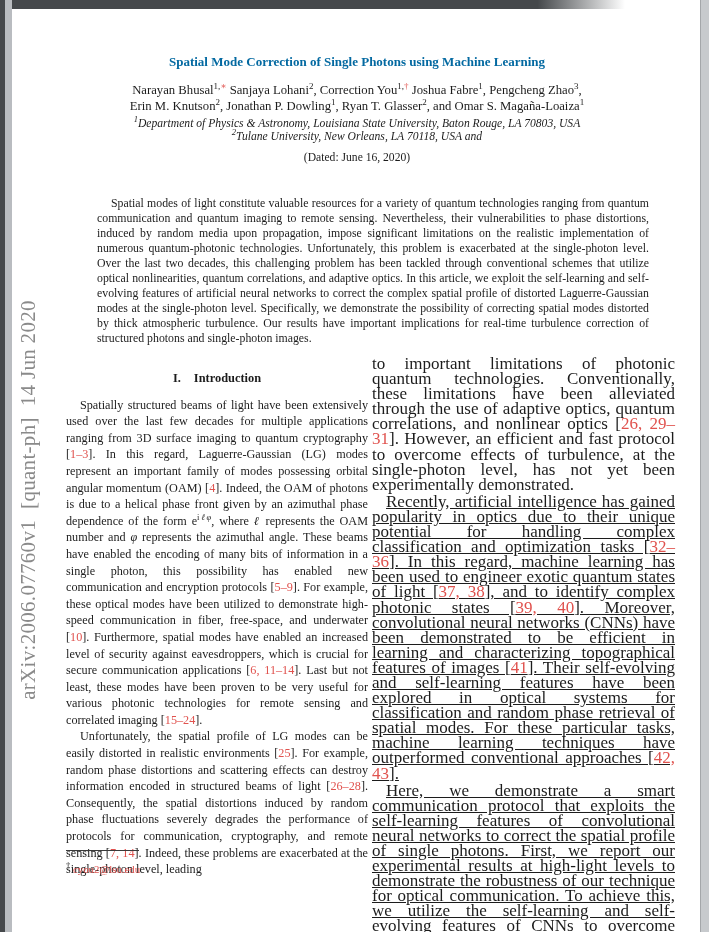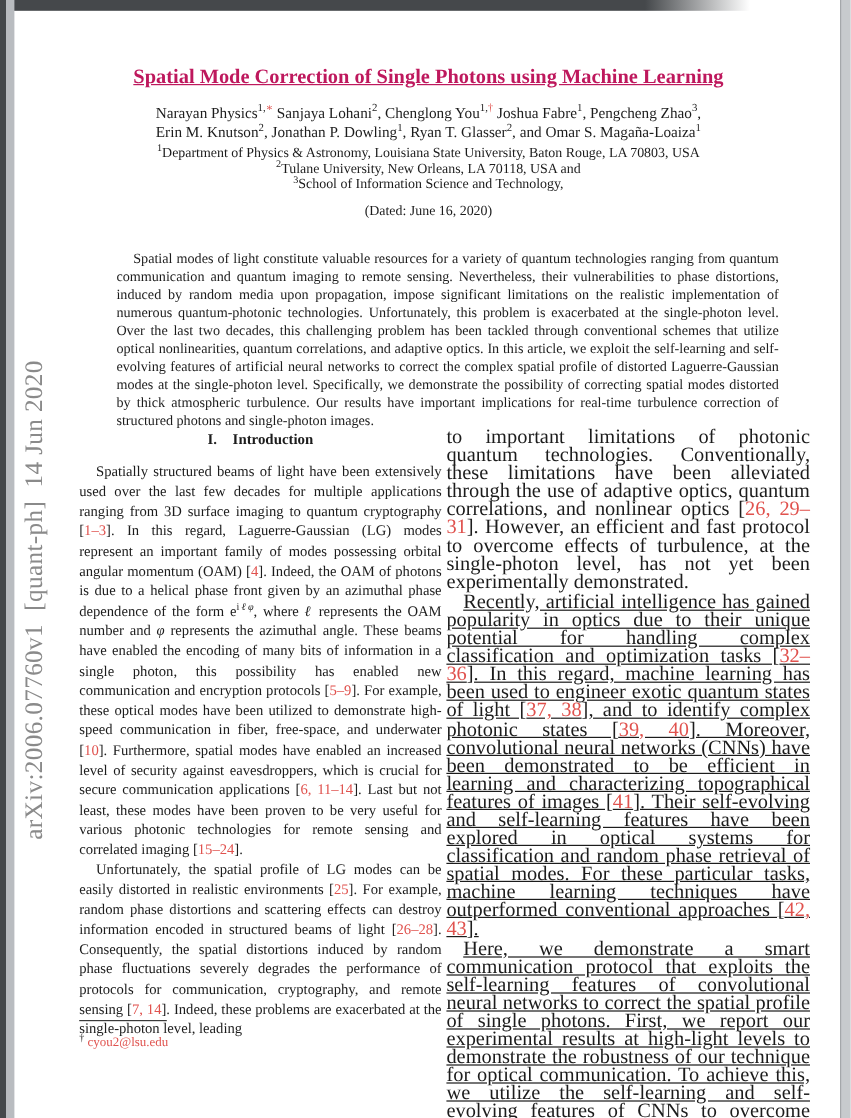--- a/index.html
+++ b/index.html
@@ -18,37 +18,37 @@
 
   
   .arxiv-banner{
     position:absolute;left:-240px;top:486px;width:540px;height:28px;
     transform:rotate(-90deg);
     text-align:center;color:#8a8a8a;font-size:21px;white-space:pre;
     letter-spacing:0.3px;
   }
 
   .head-block{position:absolute;left:12px;top:54px;width:690px;text-align:center;}
-  .paper-title{font-size:17px;font-weight:bold;color:#be185d;text-decoration:underline;}
+  .paper-title{font-size:13px;font-weight:bold;color:#0369a1;}
   .authors{margin-top:13px;font-size:12.7px;line-height:15.5px;}
   .authors sup{font-size:9px;}
-  .affils{margin-top:3px;font-size:11.6px;line-height:13.2px;}
+  .affils{margin-top:3px;font-style:italic;font-size:11.6px;line-height:13.2px;}
   .affils sup{font-size:8.5px;}
   .dated{margin-top:8px;font-size:11.6px;}
 
   .abstract{
-    position:absolute;left:97px;top:208px;width:552px;
+    position:absolute;left:97px;top:196px;width:552px;
     font-size:11.8px;line-height:15px;text-align:justify;
   }
   .abstract .para{text-indent:14px;}
 
   .col{position:absolute;top:356px;text-align:justify;}
   .col-left{left:66px;width:302px;font-size:12.2px;line-height:16.6px;}
   .col-right{left:372px;width:303px;font-size:17px;line-height:15.1px;}
-  .section-heading{text-align:center;font-weight:bold;font-size:12.4px;margin:2px 0 10px 0;}
+  .section-heading{text-align:center;font-weight:bold;font-size:12.4px;margin:14px 0 10px 0;}
   .section-heading .secnum{margin-right:13px;}
   .col p{margin:0;padding:0;}
   .col p.indent{text-indent:14px;}
   .col-right p + p{margin-top:2px;text-decoration:underline;}
   sup{line-height:0;}
   .col sup{font-size:8.5px;}
 
   .cite{color:#e0524e;}
   .red{color:#e0524e;}
 
@@ -63,27 +63,26 @@
 <div class="edge-top"></div>
 <div class="edge-left-dark"></div>
 <div class="edge-left-light"></div>
 <div class="edge-right-light"></div>
 
 <div class="arxiv-banner">arXiv:2006.07760v1  [quant-ph]  14 Jun 2020</div>
 
 <div class="head-block">
   <div class="paper-title">Spatial Mode Correction of Single Photons using Machine Learning</div>
   <div class="authors" id="authors">
-      <div><span>Narayan Physics</span><sup>1,</sup><sup class="red">∗</sup><span> Sanjaya Lohani</span><sup>2</sup><span>, Chenglong You</span><sup>1,</sup><sup class="red">†</sup><span> Joshua Fabre</span><sup>1</sup><span>, Pengcheng Zhao</span><sup>3</sup><span>,</span></div>
+      <div><span>Narayan Bhusal</span><sup>1,</sup><sup class="red">∗</sup><span> Sanjaya Lohani</span><sup>2</sup><span>, Correction You</span><sup>1,</sup><sup class="red">†</sup><span> Joshua Fabre</span><sup>1</sup><span>, Pengcheng Zhao</span><sup>3</sup><span>,</span></div>
       <div><span>Erin M. Knutson</span><sup>2</sup><span>, Jonathan P. Dowling</span><sup>1</sup><span>, Ryan T. Glasser</span><sup>2</sup><span>, and Omar S. Magaña-Loaiza</span><sup>1</sup></div>
     </div>
   <div class="affils" id="affils">
       <div><sup>1</sup><span>Department of Physics &amp; Astronomy, Louisiana State University, Baton Rouge, LA 70803, USA</span></div>
       <div><sup>2</sup><span>Tulane University, New Orleans, LA 70118, USA and</span></div>
-      <div><sup>3</sup><span>School of Information Science and Technology,</span></div>
     </div>
   <div class="dated">(Dated: June 16, 2020)</div>
 </div>
 
 <div class="abstract">
   <div class="para" id="abstract-para">Spatial modes of light constitute valuable resources for a variety of quantum technologies ranging from quantum communication and quantum imaging to remote sensing. Nevertheless, their vulnerabilities to phase distortions, induced by random media upon propagation, impose significant limitations on the realistic implementation of numerous quantum-photonic technologies. Unfortunately, this problem is exacerbated at the single-photon level. Over the last two decades, this challenging problem has been tackled through conventional schemes that utilize optical nonlinearities, quantum correlations, and adaptive optics. In this article, we exploit the self-learning and self-evolving features of artificial neural networks to correct the complex spatial profile of distorted Laguerre-Gaussian modes at the single-photon level. Specifically, we demonstrate the possibility of correcting spatial modes distorted by thick atmospheric turbulence. Our results have important implications for real-time turbulence correction of structured photons and single-photon images.</div>
 </div>
 
 <div class="col col-left">
   <div class="section-heading">

